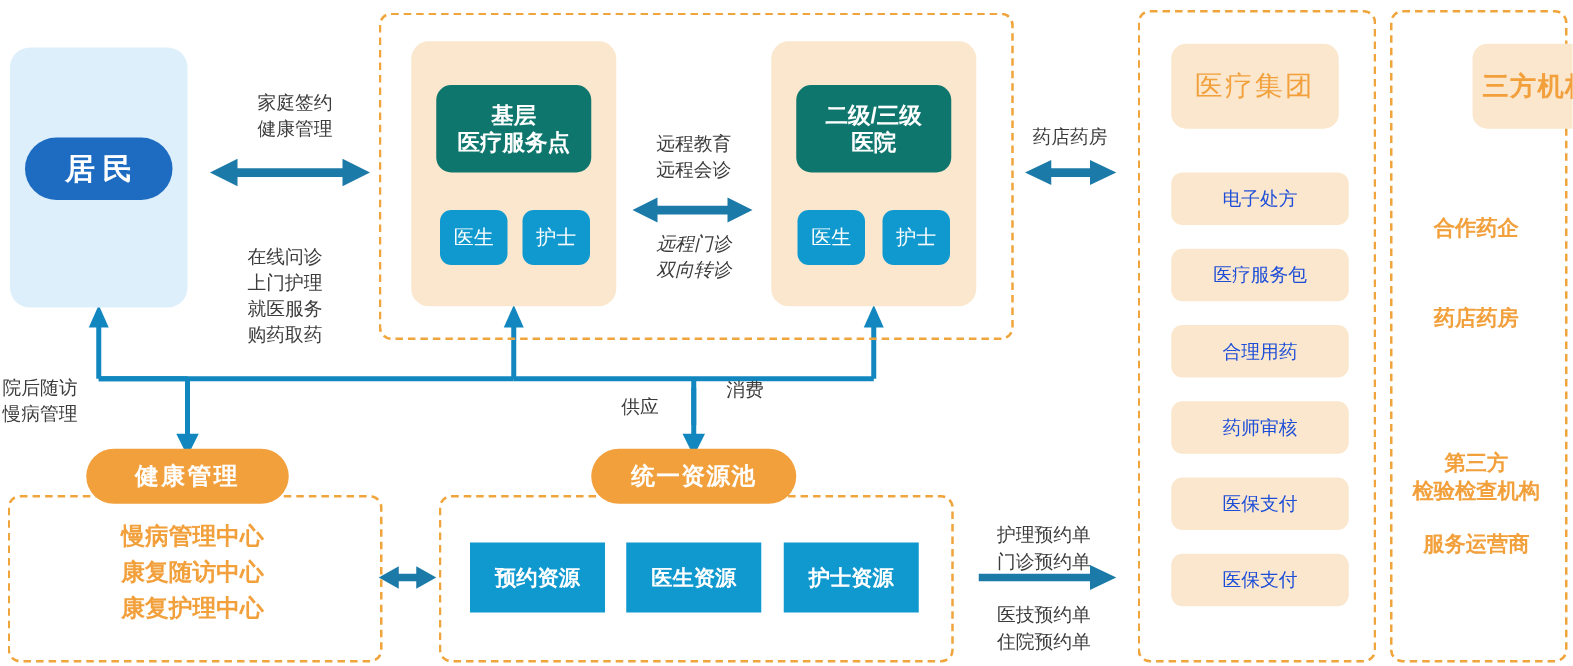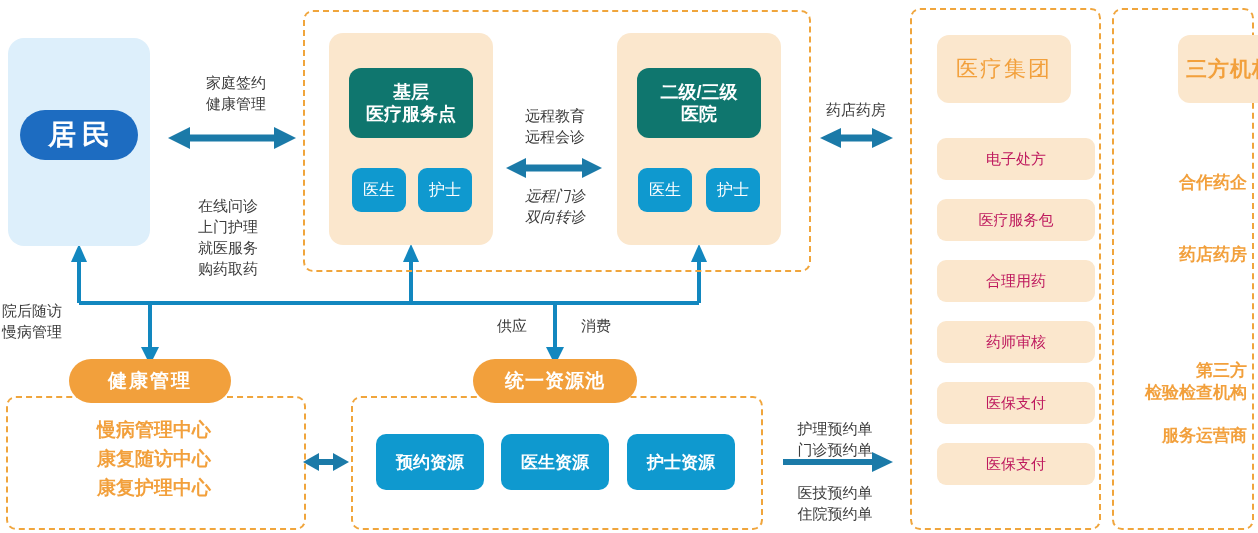--- a/index.html
+++ b/index.html
@@ -15,21 +15,21 @@
   }
   
   #residents-panel{
     left:8px;top:38px;width:142px;height:208px;
     background:#ddeffb;border-radius:16px;
   }
   #residents-badge{
     left:20px;top:110px;width:118px;height:50px;
     background:#1d6cc1;border-radius:25px;
     display:flex;align-items:center;justify-content:center;
-    color:#ffffff;font-size:28px;font-weight:bold;letter-spacing:6px;
+    color:#ffffff;font-size:24px;font-weight:bold;letter-spacing:6px;
     text-indent:6px;
   }
   
   #care-group{left:303px;top:10px;width:504px;height:258px;}
   .care-card{
     position:absolute;background:#fbe7cd;border-radius:14px;
   }
   #grassroots-card{left:329px;top:33px;width:164px;height:212px;}
   #hospital-card{left:617px;top:33px;width:164px;height:212px;}
   .care-head{
@@ -50,34 +50,34 @@
   #h-nurse{left:706px;top:168px;width:54px;height:44px;}
 
   
   #medgroup-panel{left:910px;top:8px;width:187px;height:518px;}
   #medgroup-head{
     left:937px;top:35px;width:134px;height:68px;background:#fbe7cd;border-radius:12px;
     display:flex;align-items:center;justify-content:center;
     color:#f2a03c;font-size:22px;font-weight:normal;letter-spacing:2px;
   }
   .medgroup-item{
-    position:absolute;left:937px;width:158px;height:42px;
+    position:absolute;left:937px;width:142px;height:42px;
     background:#fbe7cd;border-radius:9px;
     display:flex;align-items:center;justify-content:center;
-    color:#be185d;font-size:15px;
+    color:#1d4ed8;font-size:15px;
   }
   
   #thirdparty-panel{left:1112px;top:8px;width:138px;height:518px;}
   #thirdparty-head{
     left:1130px;top:35px;width:104px;height:68px;background:#fbe7cd;border-radius:12px;
     display:flex;align-items:center;justify-content:center;
     color:#f2a03c;font-size:21px;font-weight:bold;letter-spacing:1px;margin-left:48px;
   }
   .thirdparty-item{
-    position:absolute;left:1115px;width:132px;text-align:right;
+    position:absolute;left:1115px;width:132px;text-align:center;
     color:#f2a03c;font-size:17px;font-weight:bold;line-height:22px;
   }
   
   #health-group{left:6px;top:396px;width:296px;height:130px;}
   #health-head{
     left:69px;top:359px;width:162px;height:44px;background:#f2a03c;border-radius:22px;
     display:flex;align-items:center;justify-content:center;
     color:#ffffff;font-size:19px;font-weight:bold;letter-spacing:2px;
   }
   #health-list{
@@ -86,21 +86,21 @@
   }
   
   #pool-group{left:351px;top:396px;width:408px;height:130px;}
   #pool-head{
     left:473px;top:359px;width:164px;height:44px;background:#f2a03c;border-radius:22px;
     display:flex;align-items:center;justify-content:center;
     color:#ffffff;font-size:19px;font-weight:bold;letter-spacing:1px;
   }
   .pool-chip{
     position:absolute;top:434px;width:108px;height:56px;
-    background:#0f99cf;border-radius:10px;
+    background:#0f99cf;border-radius:0;
     display:flex;align-items:center;justify-content:center;
     color:#ffffff;font-size:17px;font-weight:bold;
   }
   #pool-chip-0{left:376px;}
   #pool-chip-1{left:501px;}
   #pool-chip-2{left:627px;}
 
   
   .edge-label{
     position:absolute;color:#3c3c3c;font-size:15px;line-height:21px;text-align:center;
@@ -237,18 +237,18 @@
 远程会诊</div>
 <div class="edge-label" style="left: 505px; top: 185px; width: 100px; white-space: pre-line; font-style: italic;">远程门诊
 双向转诊</div>
 
 <div class="edge-label" style="left: 806px; top: 99px; width: 100px; white-space: pre-line;">药店药房</div>
 
 <div class="edge-label left" style="left: 2px; top: 300px; width: 110px; white-space: pre-line;">院后随访
 慢病管理</div>
 
 <div class="edge-label" style="left: 482px; top: 315px; width: 60px; white-space: pre-line;">供应</div>
-<div class="edge-label" style="left: 566px; top: 315px; width: 60px; white-space: pre-line;">消费</div>
+<div class="edge-label" style="left: 566px; top: 302px; width: 60px; white-space: pre-line;">消费</div>
 
 <div class="edge-label" style="left: 775px; top: 418px; width: 120px; white-space: pre-line;">护理预约单
 门诊预约单</div>
 <div class="edge-label" style="left: 775px; top: 482px; width: 120px; white-space: pre-line;">医技预约单
 住院预约单</div>
 
 </body></html>

